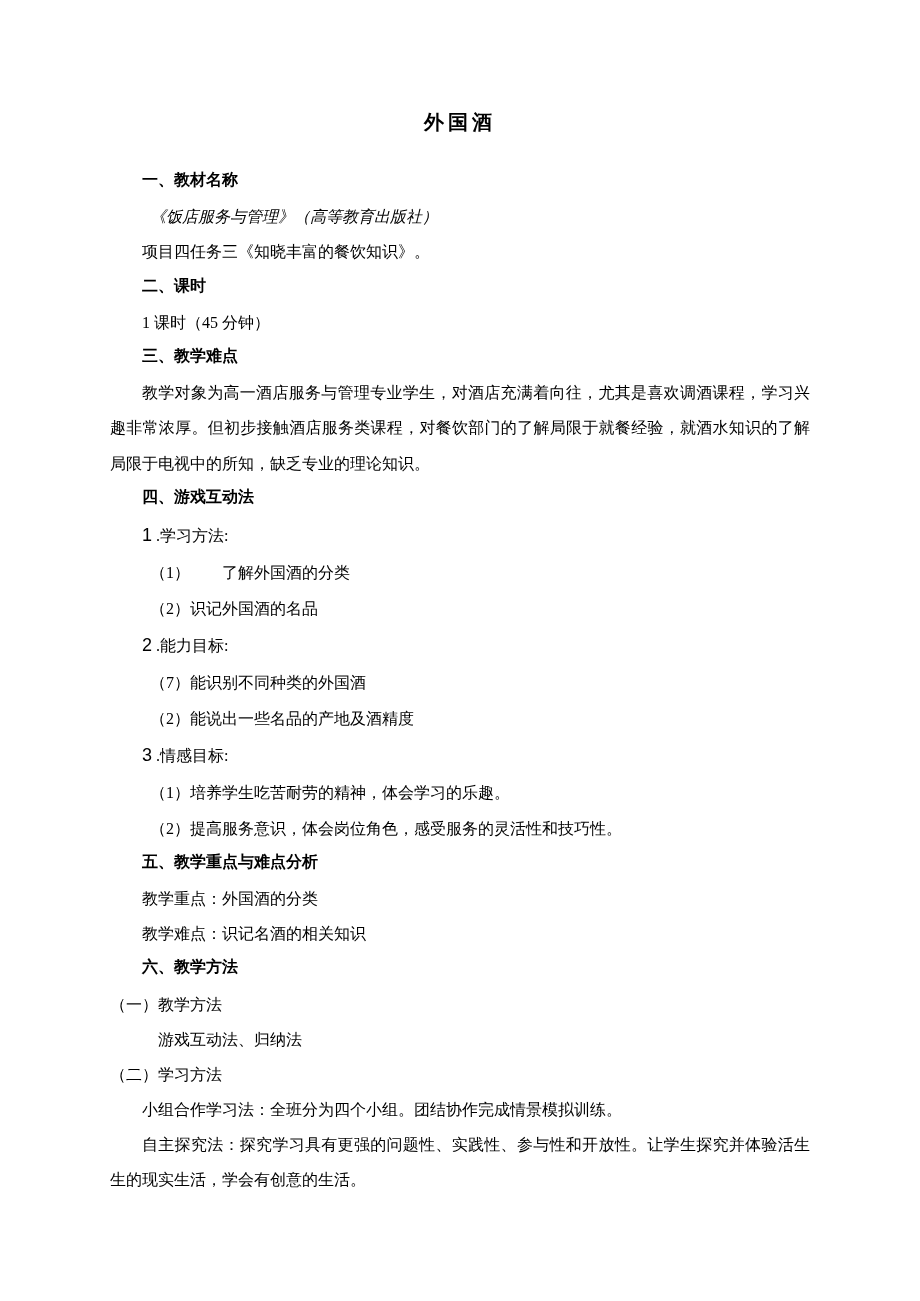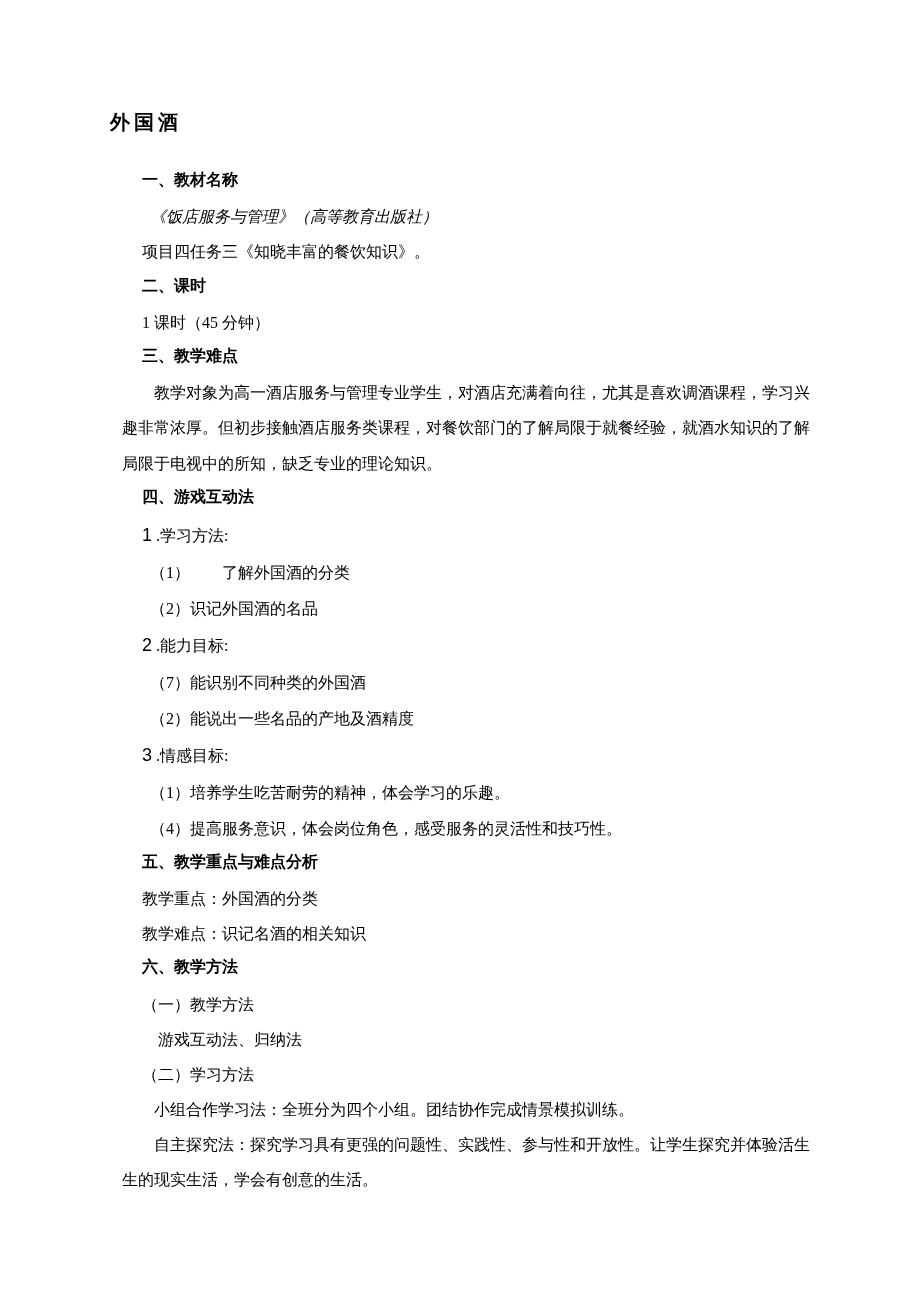--- a/index.html
+++ b/index.html
@@ -7,20 +7,21 @@
       font-size: 16px;
       line-height: 2.2;
       color: #000;
       background: #fff;
       width: 920px;
       margin: 0;
       padding: 100px 110px 60px 110px;
       box-sizing: border-box;
     }
     .title {
+      text-align: center;
       font-size: 20px;
       font-weight: bold;
       margin-bottom: 20px;
       letter-spacing: 4px;
     }
     .heading {
       font-weight: bold;
       text-indent: 2em;
       font-family: Liberation Mono, monospace;
     }
@@ -32,26 +33,24 @@
     }
     .sub-num {
       font-family: Arial, sans-serif;
       font-size: 18px;
     }
     .item {
       text-indent: 2.5em;
     }
     .no-indent {
       text-indent: 0;
-      margin-left: 32px;
     }
     .body-text {
       text-indent: 2em;
       text-align: justify;
-      margin-left: 12px;
     }
     .body-text-3 {
       text-indent: 3em;
     }
   </style>
 </head>
 <body>
 
 <div class="title">外国酒</div>
 
@@ -76,21 +75,21 @@
 <div class="sub-heading">
   <span class="sub-num">2</span><span> .能力目标:</span>
 </div>
 <div class="item">（7）能识别不同种类的外国酒</div>
 <div class="item">（2）能说出一些名品的产地及酒精度</div>
 
 <div class="sub-heading">
   <span class="sub-num">3</span><span> .情感目标:</span>
 </div>
 <div class="item">（1）培养学生吃苦耐劳的精神，体会学习的乐趣。</div>
-<div class="item">（4）提高服务意识，体会岗位角色，感受服务的灵活性和技巧性。</div>
+<div class="item">（2）提高服务意识，体会岗位角色，感受服务的灵活性和技巧性。</div>
 
 <div class="heading">五、教学重点与难点分析</div>
 <div class="para">教学重点：外国酒的分类</div>
 <div class="para">教学难点：识记名酒的相关知识</div>
 
 <div class="heading">六、教学方法</div>
 <div class="no-indent">（一）教学方法</div>
 <div class="body-text-3">游戏互动法、归纳法</div>
 <div class="no-indent">（二）学习方法</div>
 <div class="body-text">小组合作学习法：全班分为四个小组。团结协作完成情景模拟训练。</div>

